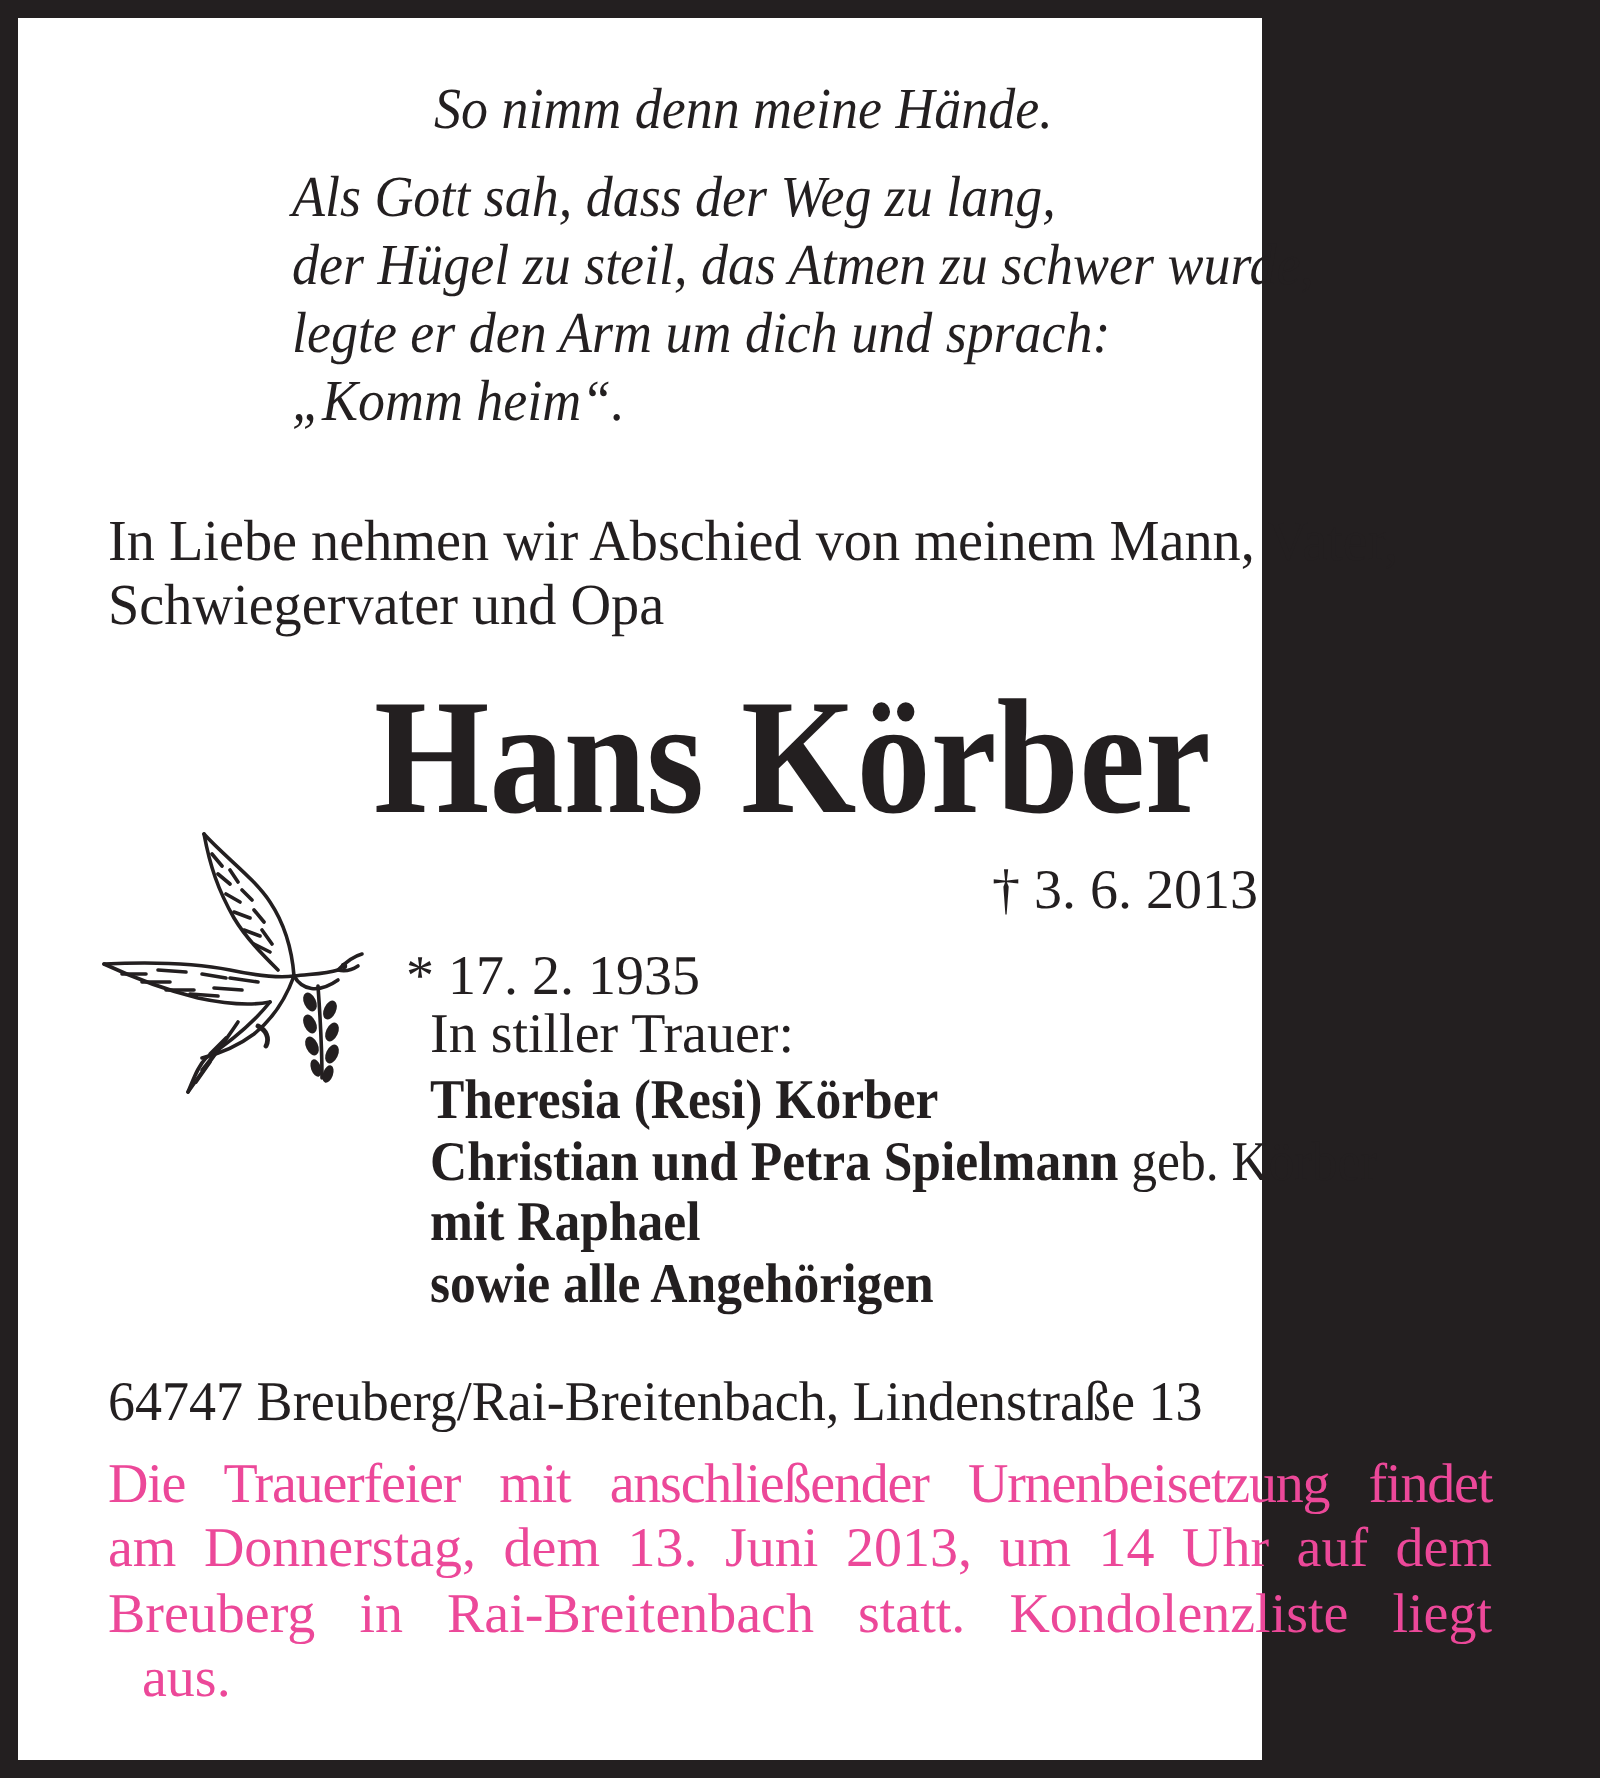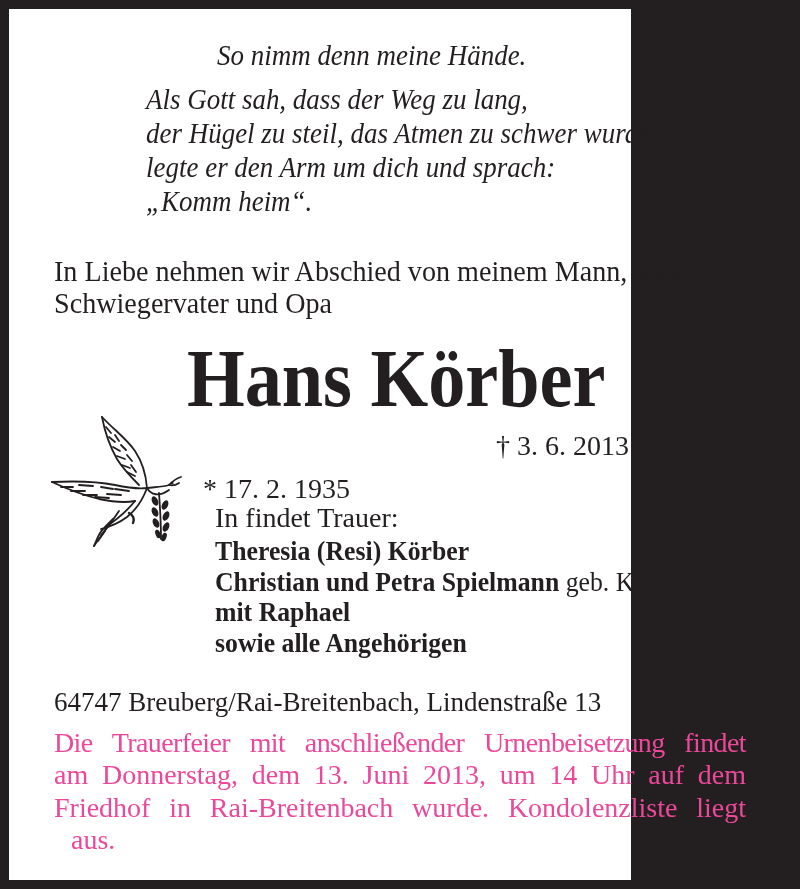--- a/index.html
+++ b/index.html
@@ -87,37 +87,37 @@
       <ellipse cx="123" cy="112" rx="3" ry="5" transform="rotate(25 123 112)"></ellipse>
       <ellipse cx="115" cy="119" rx="2.5" ry="4.5" transform="rotate(-20 115 119)"></ellipse>
       <ellipse cx="121" cy="122" rx="2.5" ry="4.5" transform="rotate(20 121 122)"></ellipse>
       <circle cx="129" cy="68" r="1.6"></circle>
     </g>
   </svg>
 
   <div class="t dates" style="left:194px; top:421px;margin-top:43px;">* 17. 2. 1935</div>
   <div class="t dates" style="left:457px; top:421px;margin-left:30px;">† 3. 6. 2013</div>
 
-  <div class="t mourn" style="left:206px; top:493px;">In findet Trauer:</div>
+  <div class="t mourn" style="left:206px; top:493px;">In stiller Trauer:</div>
 
   <div class="t mourn" style="left:206px; top:526px; transform:scaleX(0.92);">
     <span class="bold">Theresia (Resi) Körber</span><span></span>
   </div>
   <div class="t mourn" style="left:206px; top:557px; transform:scaleX(0.92);">
     <span class="bold">Christian und Petra Spielmann</span><span> geb. Körber</span>
   </div>
   <div class="t mourn" style="left:206px; top:587px; transform:scaleX(0.92);">
     <span class="bold">mit Raphael</span><span></span>
   </div>
   <div class="t mourn" style="left:206px; top:618px; transform:scaleX(0.92);">
     <span class="bold">sowie alle Angehörigen</span><span></span>
   </div>
 
   <div class="t addr" style="left:45px; top:677px; transform:scaleX(0.965);">64747 Breuberg/Rai-Breitenbach, Lindenstraße 13</div>
 
   <div class="para" style="top:718px;">
     <span class="ln" style="letter-spacing:-0.6px; word-spacing:-2px;">Die Trauerfeier mit anschließender Urnenbeisetzung findet</span>
     <span class="ln">am Donnerstag, dem 13. Juni 2013, um 14 Uhr auf dem</span>
-    <span class="ln">Friedhof in Rai-Breitenbach wurde. Kondolenzliste liegt</span>
+    <span class="ln">Breuberg in Rai-Breitenbach statt. Kondolenzliste liegt</span>
     <span class="ln last">aus.</span>
   </div>
 
 </div>
 
 </body></html>

